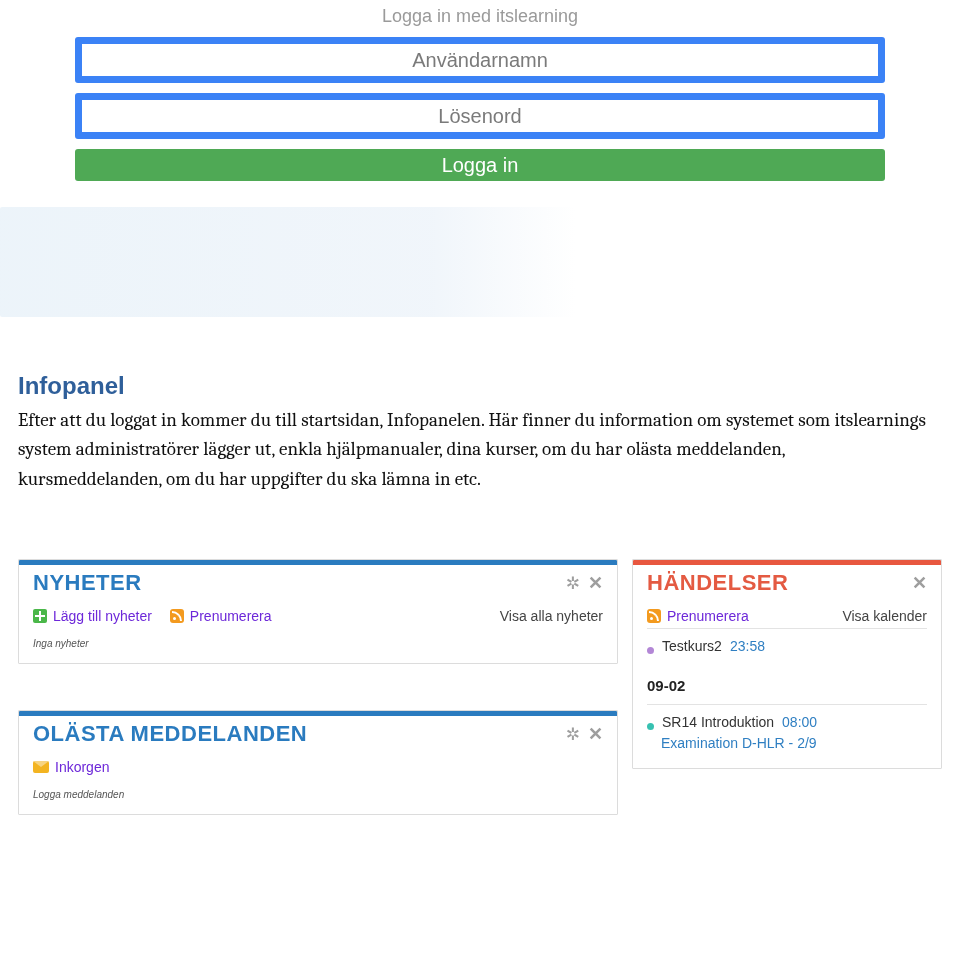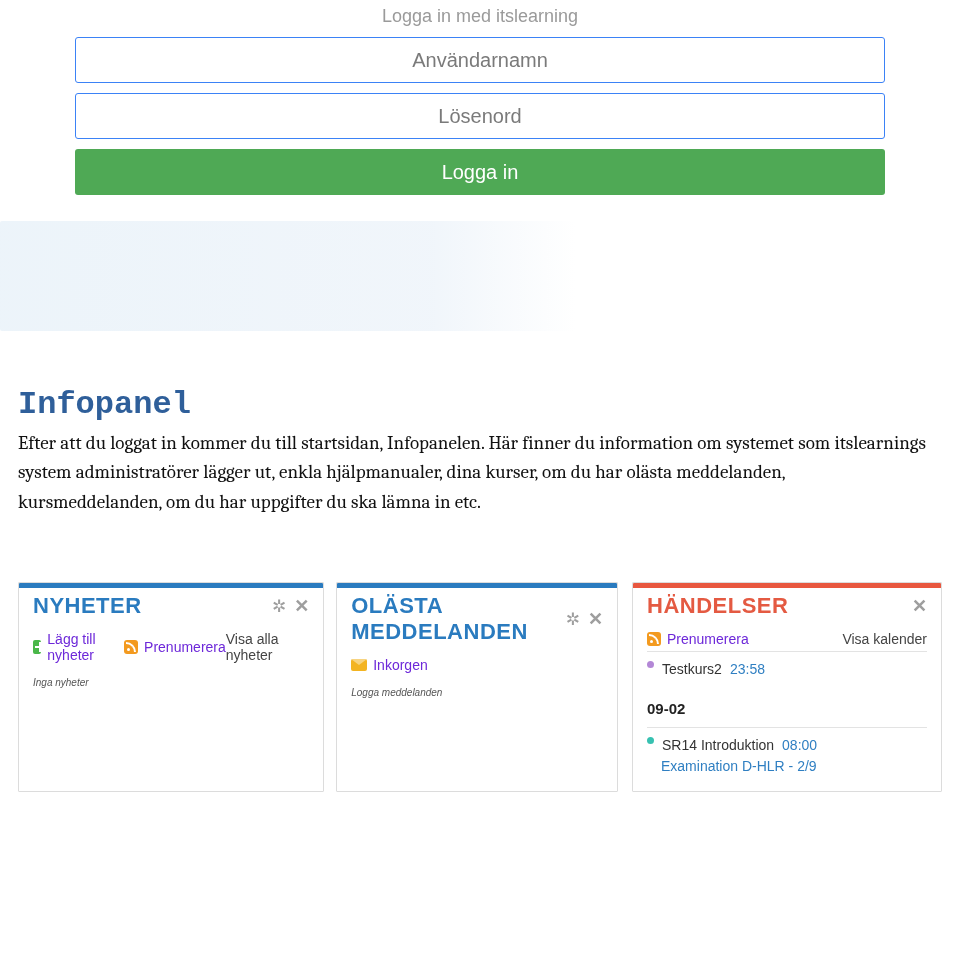--- a/index.html
+++ b/index.html
@@ -18,31 +18,31 @@
   }
   .login-title {
     font-size: 18px;
     color: #9a9a9a;
     text-align: center;
     padding: 6px 0 10px 0;
   }
   .login-input {
     width: 100%;
     height: 46px;
-    border: 1px solid #3b82f6;
+    border: 7px solid #3b82f6;
     border-radius: 3px;
     text-align: center;
     font-size: 20px;
     color: #444;
     margin-bottom: 10px;
   }
   .login-input::placeholder { color: #7a7a7a; }
   .login-btn {
     width: 100%;
-    height: 46px;
+    height: 32px;
     background: #4fa955;
     border: none;
     border-radius: 3px;
     color: #fff;
     font-size: 20px;
     cursor: pointer;
     margin-bottom: 6px;
   }
   .forgot-wrap {
     text-align: center;
@@ -75,41 +75,41 @@
     align-items: center;
     padding-left: 30px;
     color: #e3e3e3;
   }
 
   
   .doc-section {
     padding: 55px 18px 10px 18px;
   }
   .doc-heading {
-    font-family: Liberation Mono, monospace;
-    font-size: 32px;
+    font-family: Liberation Sans, sans-serif;
+    font-size: 24px;
     color: #2f5f9a;
     font-weight: bold;
     margin-bottom: 6px;
   }
   .doc-body {
     font-family: Cambria, Georgia, "Times New Roman", serif;
     font-size: 19px;
     color: #111;
     line-height: 1.55;
     max-width: 910px;
   }
 
   
   .panels {
     display: flex;
     gap: 14px;
     padding: 55px 18px 0 18px;
   }
-  .panel-col-left { flex: 0 0 600px; display: flex; flex-direction: row; gap: 12px; }
+  .panel-col-left { flex: 0 0 600px; display: flex; flex-direction: column; gap: 46px; }
   .panel-col-right { flex: 1; border-radius: 17px; }
 
   .panel {
     border: 1px solid #dcdcdc;
     background: #fff;
     border-radius: 1px;
     position: relative;
     padding: 10px 14px 14px 14px;
   }
   .panel::before {
@@ -233,21 +233,21 @@
     margin-top: 20px;
     padding-bottom: 6px;
   }
   .evt-sep {
     border: none;
     border-top: 1px solid #e3e3e3;
     margin: 4px 0 6px;
   }
   .evt-row {
     display: flex;
-    align-items: flex-start;
+    align-items: flex-end;
     gap: 8px;
     font-size: 14px;
     padding: 3px 0;
   }
   .evt-dot {
     width: 7px; height: 7px;
     border-radius: 50%;
     display: inline-block;
   }
   .evt-dot.purple { background: #b387d6; }

